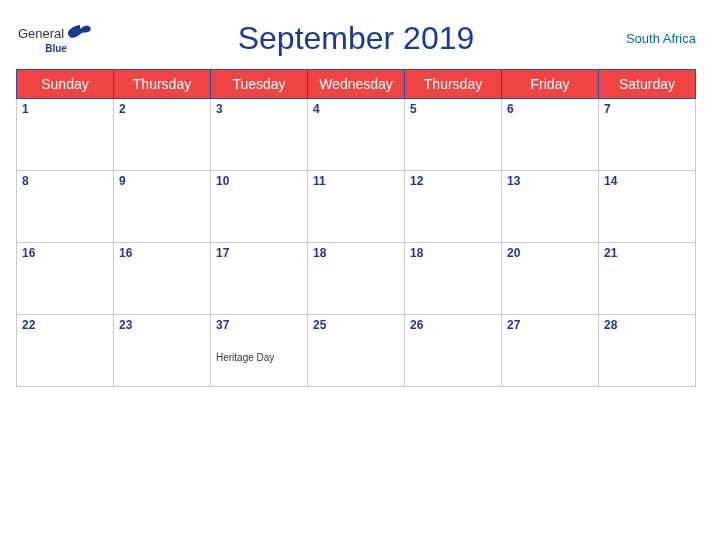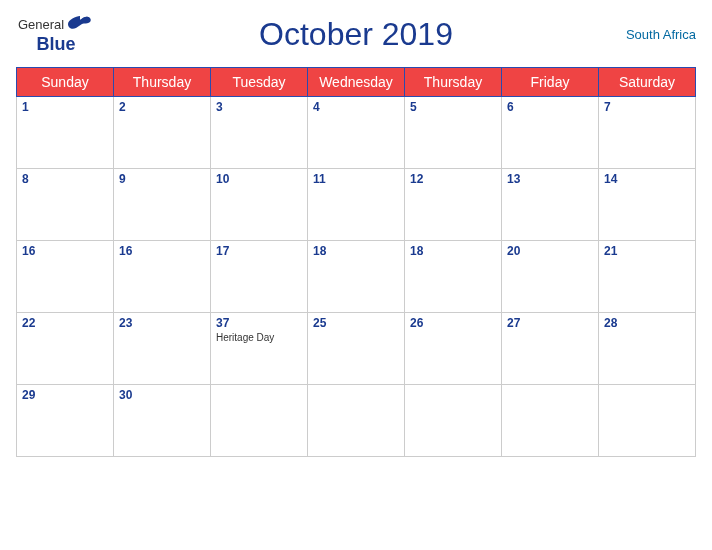--- a/index.html
+++ b/index.html
@@ -9,42 +9,42 @@
       display: flex;
       justify-content: center;
       align-items: center;
       width: 712px;
       min-height: 550px;
     }
     .calendar-container {
       width: 712px;
       min-height: 550px;
       background: #fff;
-      padding: 10px 16px 16px;
+      padding: 16px 16px 16px;
     }
     .calendar-header {
       display: flex;
       align-items: center;
       justify-content: space-between;
       margin-bottom: 8px;
       padding: 4px 0;
     }
     .logo-area {
       display: flex;
       flex-direction: column;
       align-items: center;
       width: 80px;
     }
     .logo-text-general {
       font-size: 13px;
       color: #333;
       font-weight: normal;
     }
     .logo-text-blue {
-      font-size: 18px;
+      font-size: 10px;
       color: #1a3a8f;
       font-weight: bold;
     }
     .logo-bird {
       width: 28px;
       height: 20px;
     }
     .logo-row {
       display: flex;
       align-items: center;
@@ -90,40 +90,40 @@
       color: #1a3a8f;
       font-weight: bold;
       display: block;
     }
     .week-row td {
       background: #fff;
     }
     .event-label {
       font-size: 10px;
       color: #333;
-      margin-top: 2px;
+      margin-top: 20px;
       display: block;
     }
   </style>
 </head>
 <body>
 
 <div class="calendar-container">
   <div class="calendar-header">
     <div class="logo-area">
       <div class="logo-row">
         <span class="logo-text-general">General</span>
         <svg class="logo-bird" viewBox="0 0 28 20">
           <path d="M14 2 C10 2, 2 6, 2 10 C2 14, 6 16, 10 14 C12 13, 14 11, 16 10 C18 9, 22 10, 24 8 C26 6, 24 2, 20 3 C18 3.5, 16 5, 14 6 Z" fill="#1a3a8f"></path>
           <path d="M14 6 C16 7, 18 8, 20 7 C22 6, 24 4, 22 3 C20 2, 17 3, 14 6 Z" fill="#1a3a8f"></path>
         </svg>
       </div>
       <span class="logo-text-blue">Blue</span>
     </div>
-    <h1 class="calendar-title">October 2019</h1>
+    <h1 class="calendar-title">September 2019</h1>
     <div class="country-label">South Africa</div>
   </div>
 
   <table class="calendar-grid">
     <thead>
       <tr>
       <th>Sunday</th>
           <th>Thursday</th>
           <th>Tuesday</th>
           <th>Wednesday</th>
@@ -219,28 +219,15 @@
           <td>
             <span class="day-number">26</span>
           </td>
           <td>
             <span class="day-number">27</span>
           </td>
           <td>
             <span class="day-number">28</span>
           </td>
         </tr>
-        <tr class="week-row">
-          <td>
-            <span class="day-number">29</span>
-          </td>
-          <td>
-            <span class="day-number">30</span>
-          </td>
-          <td></td>
-          <td></td>
-          <td></td>
-          <td></td>
-          <td></td>
-        </tr>
       </tbody>
   </table>
 </div>
 
 </body></html>

